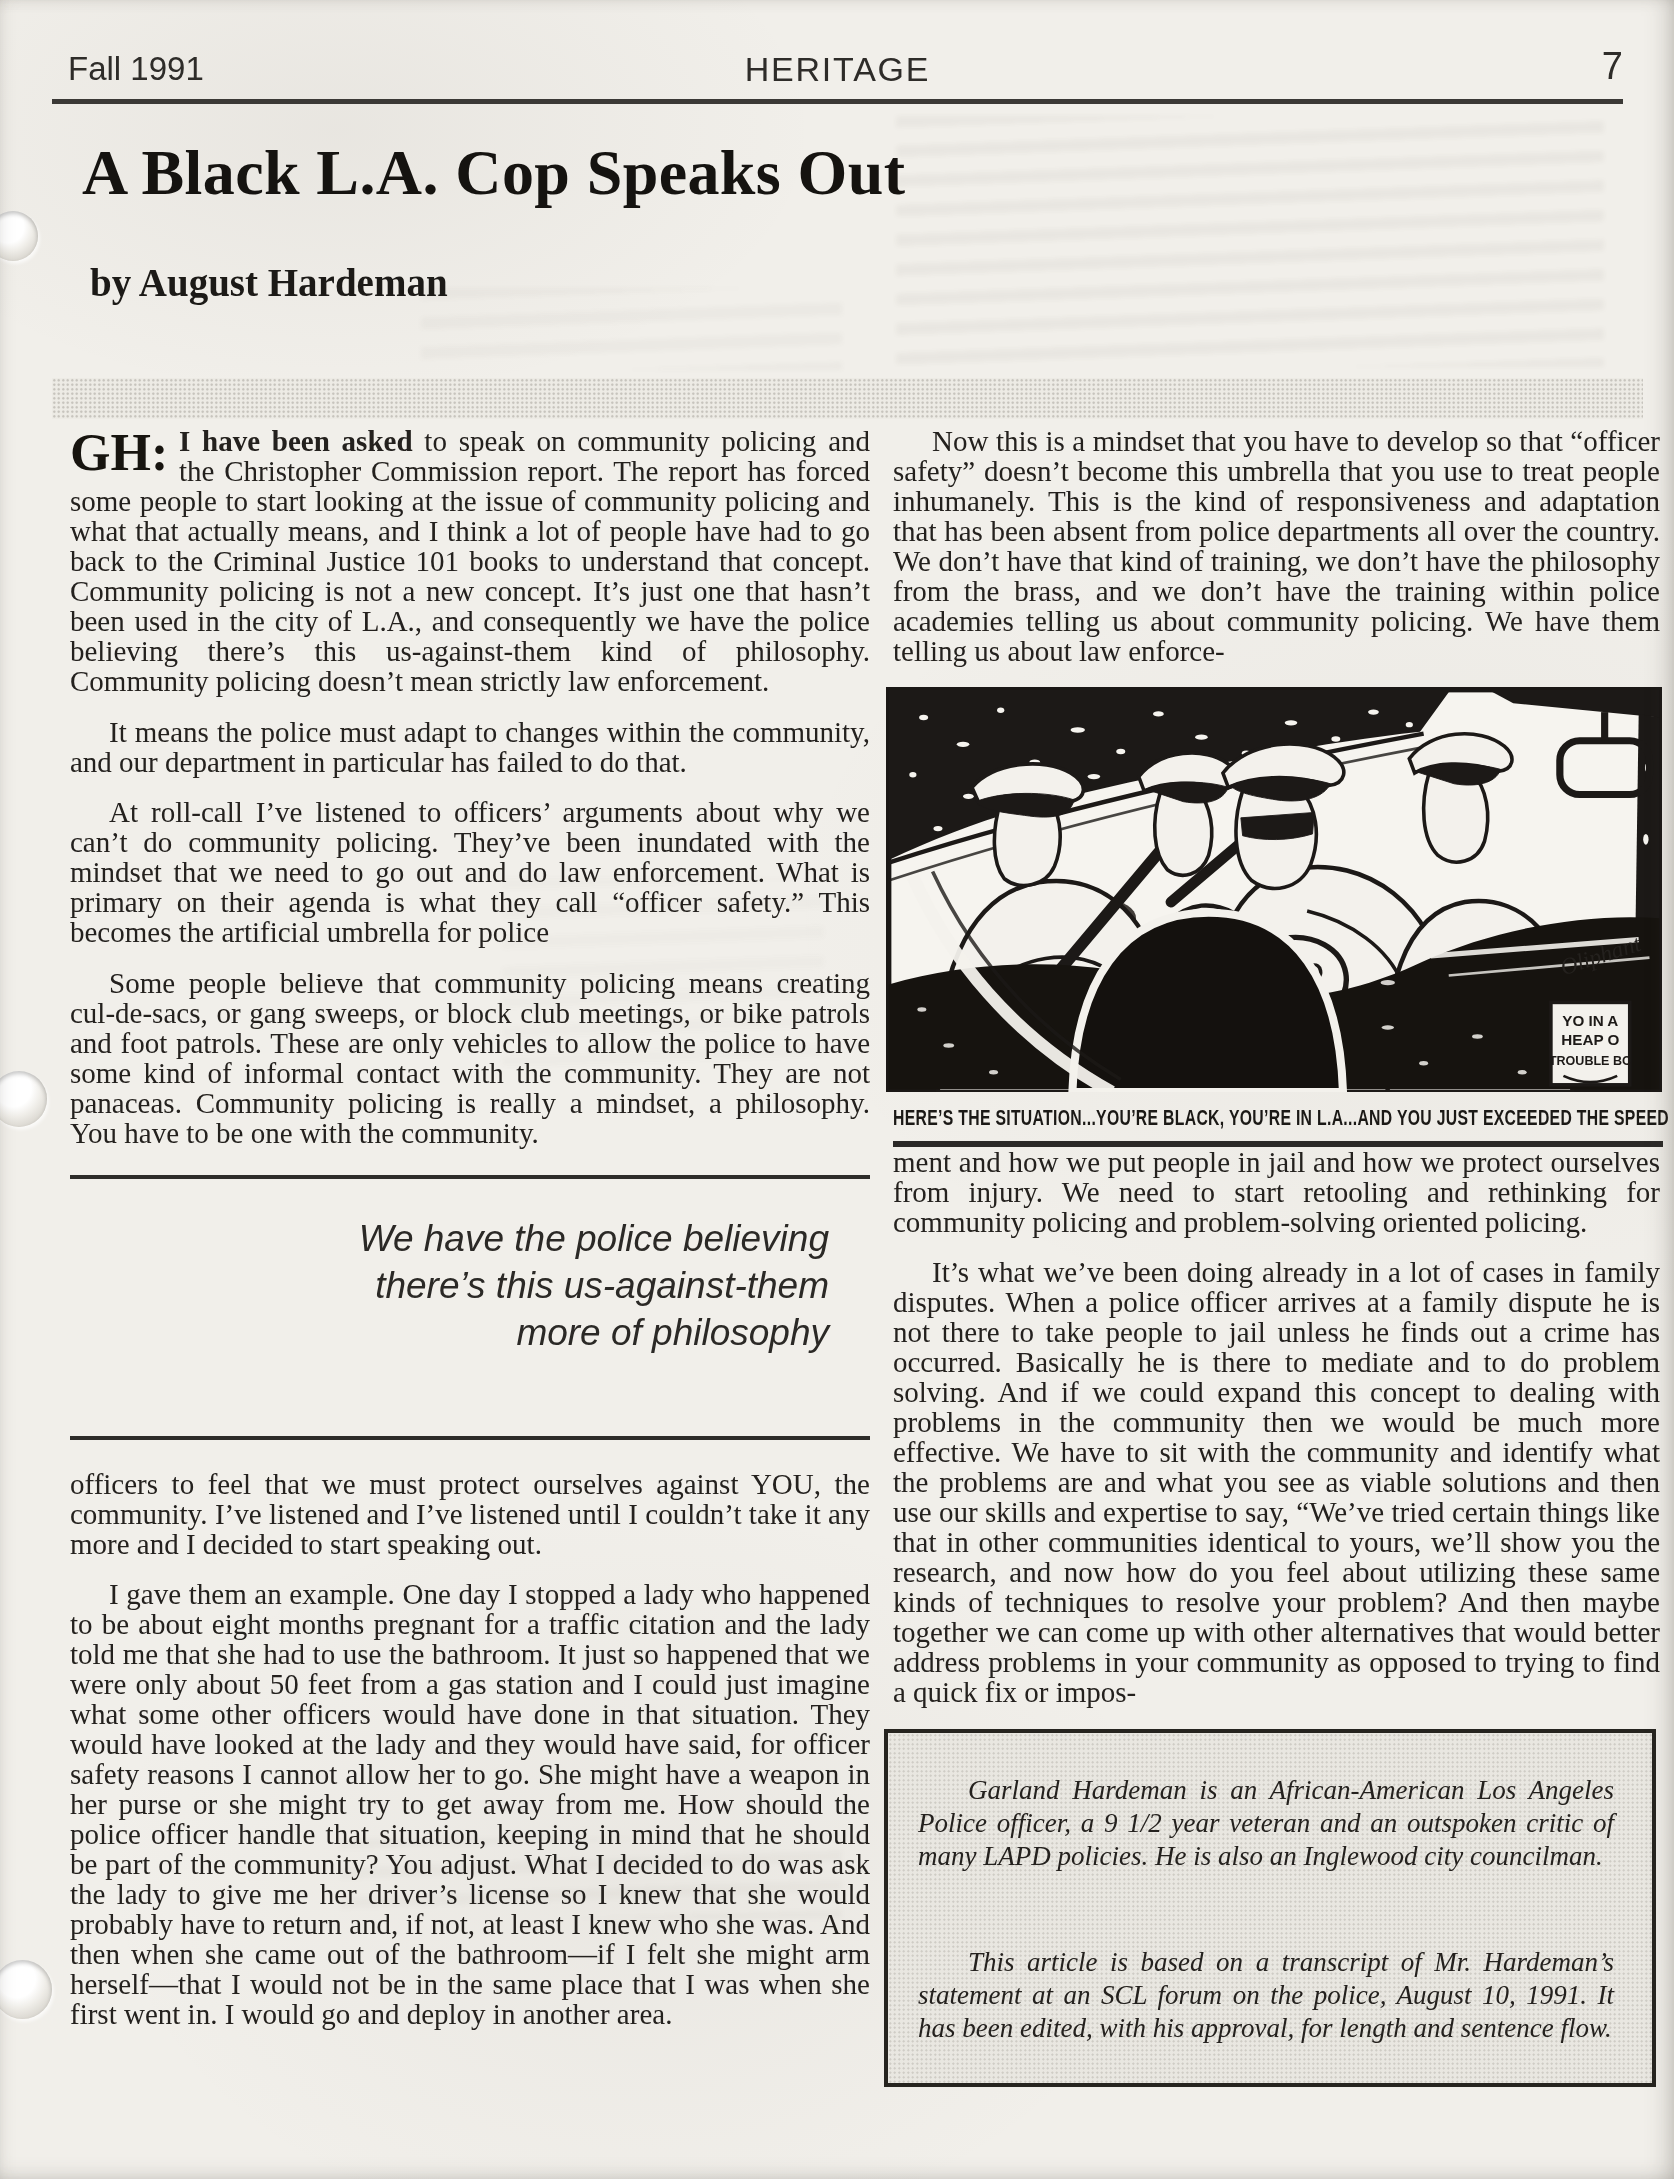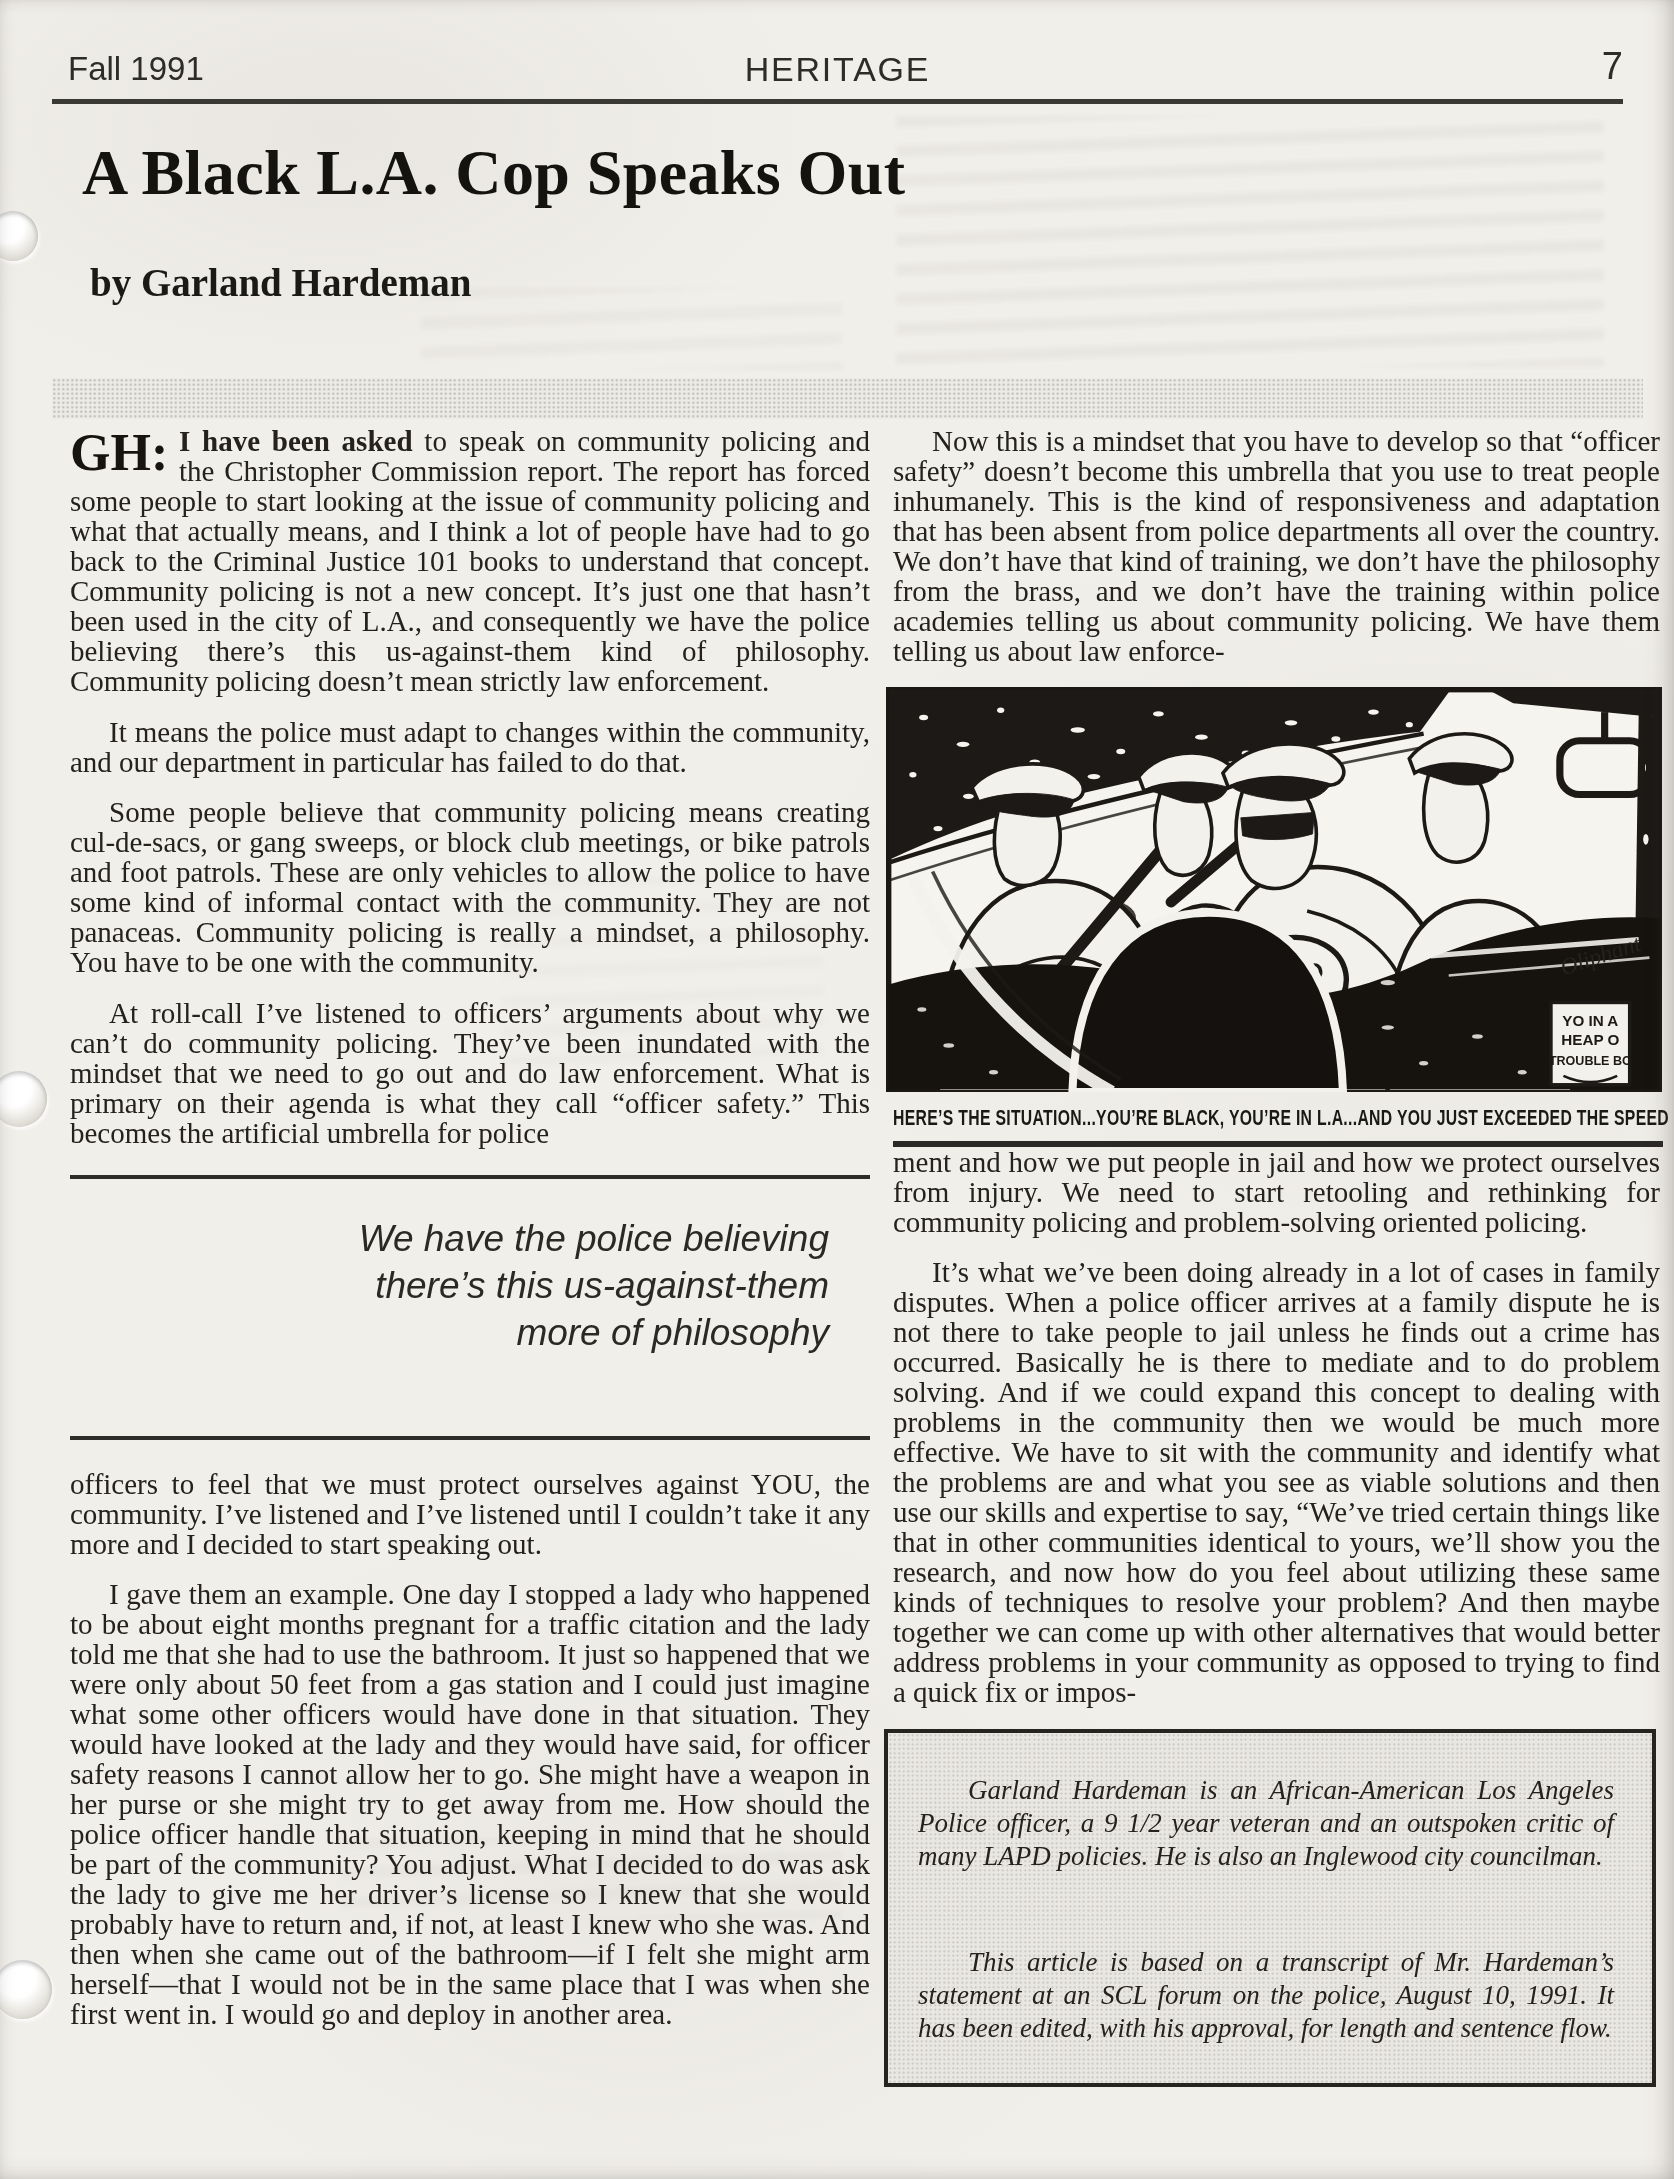--- a/index.html
+++ b/index.html
@@ -104,30 +104,30 @@
   <div class="ghost" style="left:421px;top:288px;width:421px;height:82px;opacity:.35;"></div>
   <div class="ghost" style="left:502px;top:878px;width:322px;height:188px;opacity:.22;"></div>
   <div class="ghost" style="left:340px;top:1838px;width:502px;height:81px;opacity:.3;"></div>
 
   <div class="hdr-left">Fall 1991</div>
   <div class="hdr-center">HERITAGE</div>
   <div class="hdr-right">7</div>
   <div class="hdr-rule"></div>
 
   <h1 class="title" style="margin:0;">A Black L.A. Cop Speaks Out</h1>
-  <div class="byline">by Garland Hardeman</div>
+  <div class="byline">by August Hardeman</div>
 
   <div class="band"></div>
 
   <div class="col col-left">
     <p class="noindent"><span class="gh">GH:</span><b>I have been asked</b>
       <span>to speak on community policing and the Christopher Commission report. The report has forced some people to start looking at the issue of community policing and what that actually means, and I think a lot of people have had to go back to the Criminal Justice 101 books to understand that concept. Community policing is not a new concept. It’s just one that hasn’t been used in the city of L.A., and consequently we have the police believing there’s this us-against-them kind of philosophy. Community policing doesn’t mean strictly law enforcement.</span></p>
     <p>It means the police must adapt to changes within the community, and our department in particular has failed to do that.</p>
+    <p>At roll-call I’ve listened to officers’ arguments about why we can’t do community policing. They’ve been inundated with the mindset that we need to go out and do law enforcement. What is primary on their agenda is what they call “officer safety.” This becomes the artificial umbrella for police</p>
     <p>Some people believe that community policing means creating cul-de-sacs, or gang sweeps, or block club meetings, or bike patrols and foot patrols. These are only vehicles to allow the police to have some kind of informal contact with the community. They are not panaceas. Community policing is really a mindset, a philosophy. You have to be one with the community.</p>
-    <p>At roll-call I’ve listened to officers’ arguments about why we can’t do community policing. They’ve been inundated with the mindset that we need to go out and do law enforcement. What is primary on their agenda is what they call “officer safety.” This becomes the artificial umbrella for police</p>
 
     <div class="pullquote">
       <div>We have the police believing</div>
       <div>there’s this us-against-them</div>
       <div>more of philosophy</div>
     </div>
 
     <p class="noindent">officers to feel that we must protect ourselves against YOU, the community. I’ve listened and I’ve listened until I couldn’t take it any more and I decided to start speaking out.</p>
     <p>I gave them an example. One day I stopped a lady who happened to be about eight months pregnant for a traffic citation and the lady told me that she had to use the bathroom. It just so happened that we were only about 50 feet from a gas station and I could just imagine what some other officers would have done in that situation. They would have looked at the lady and they would have said, for officer safety reasons I cannot allow her to go. She might have a weapon in her purse or she might try to get away from me. How should the police officer handle that situation, keeping in mind that he should be part of the community? You adjust. What I decided to do was ask the lady to give me her driver’s license so I knew that she would probably have to return and, if not, at least I knew who she was. And then when she came out of the bathroom—if I felt she might arm herself—that I would not be in the same place that I was when she first went in. I would go and deploy in another area.</p>
   </div>

